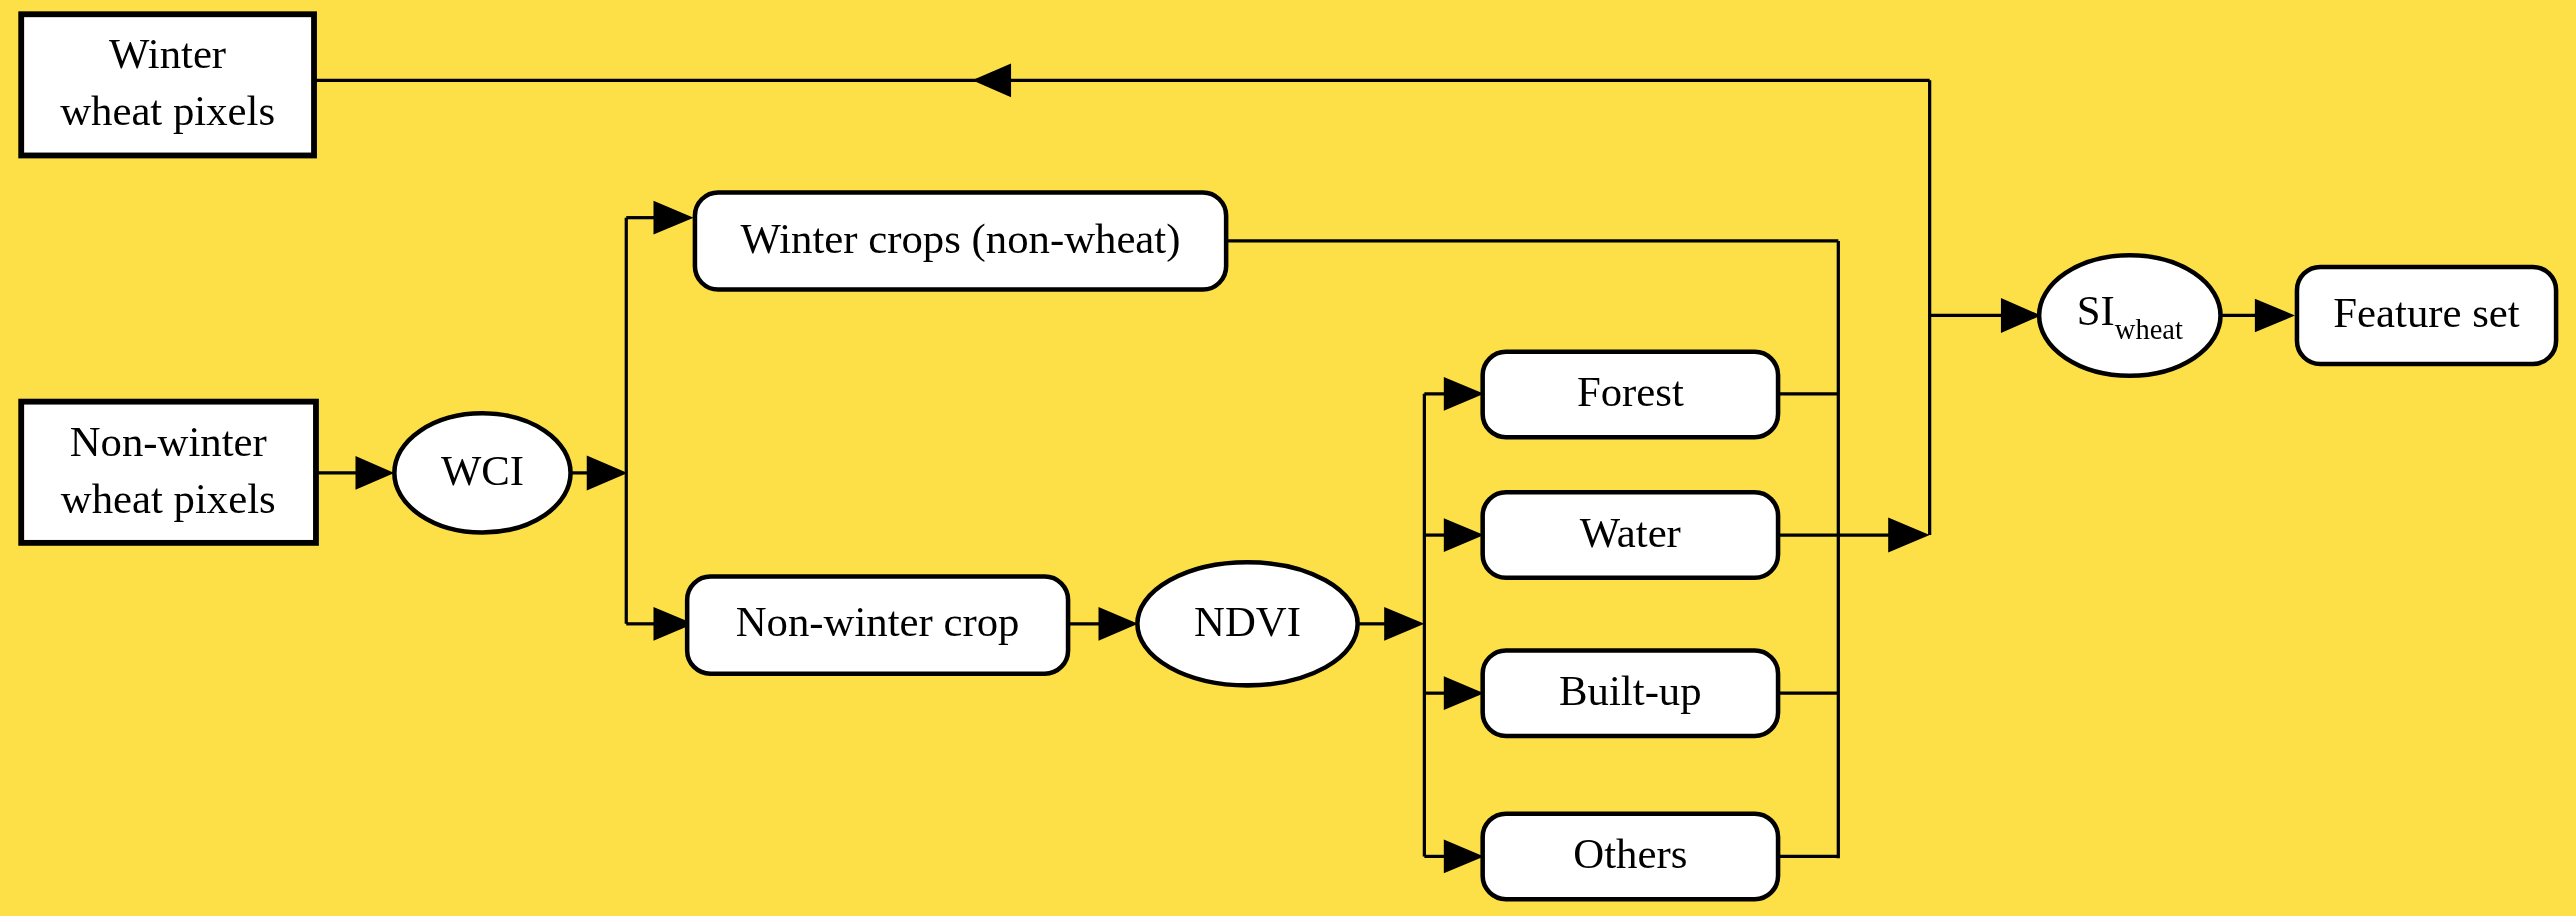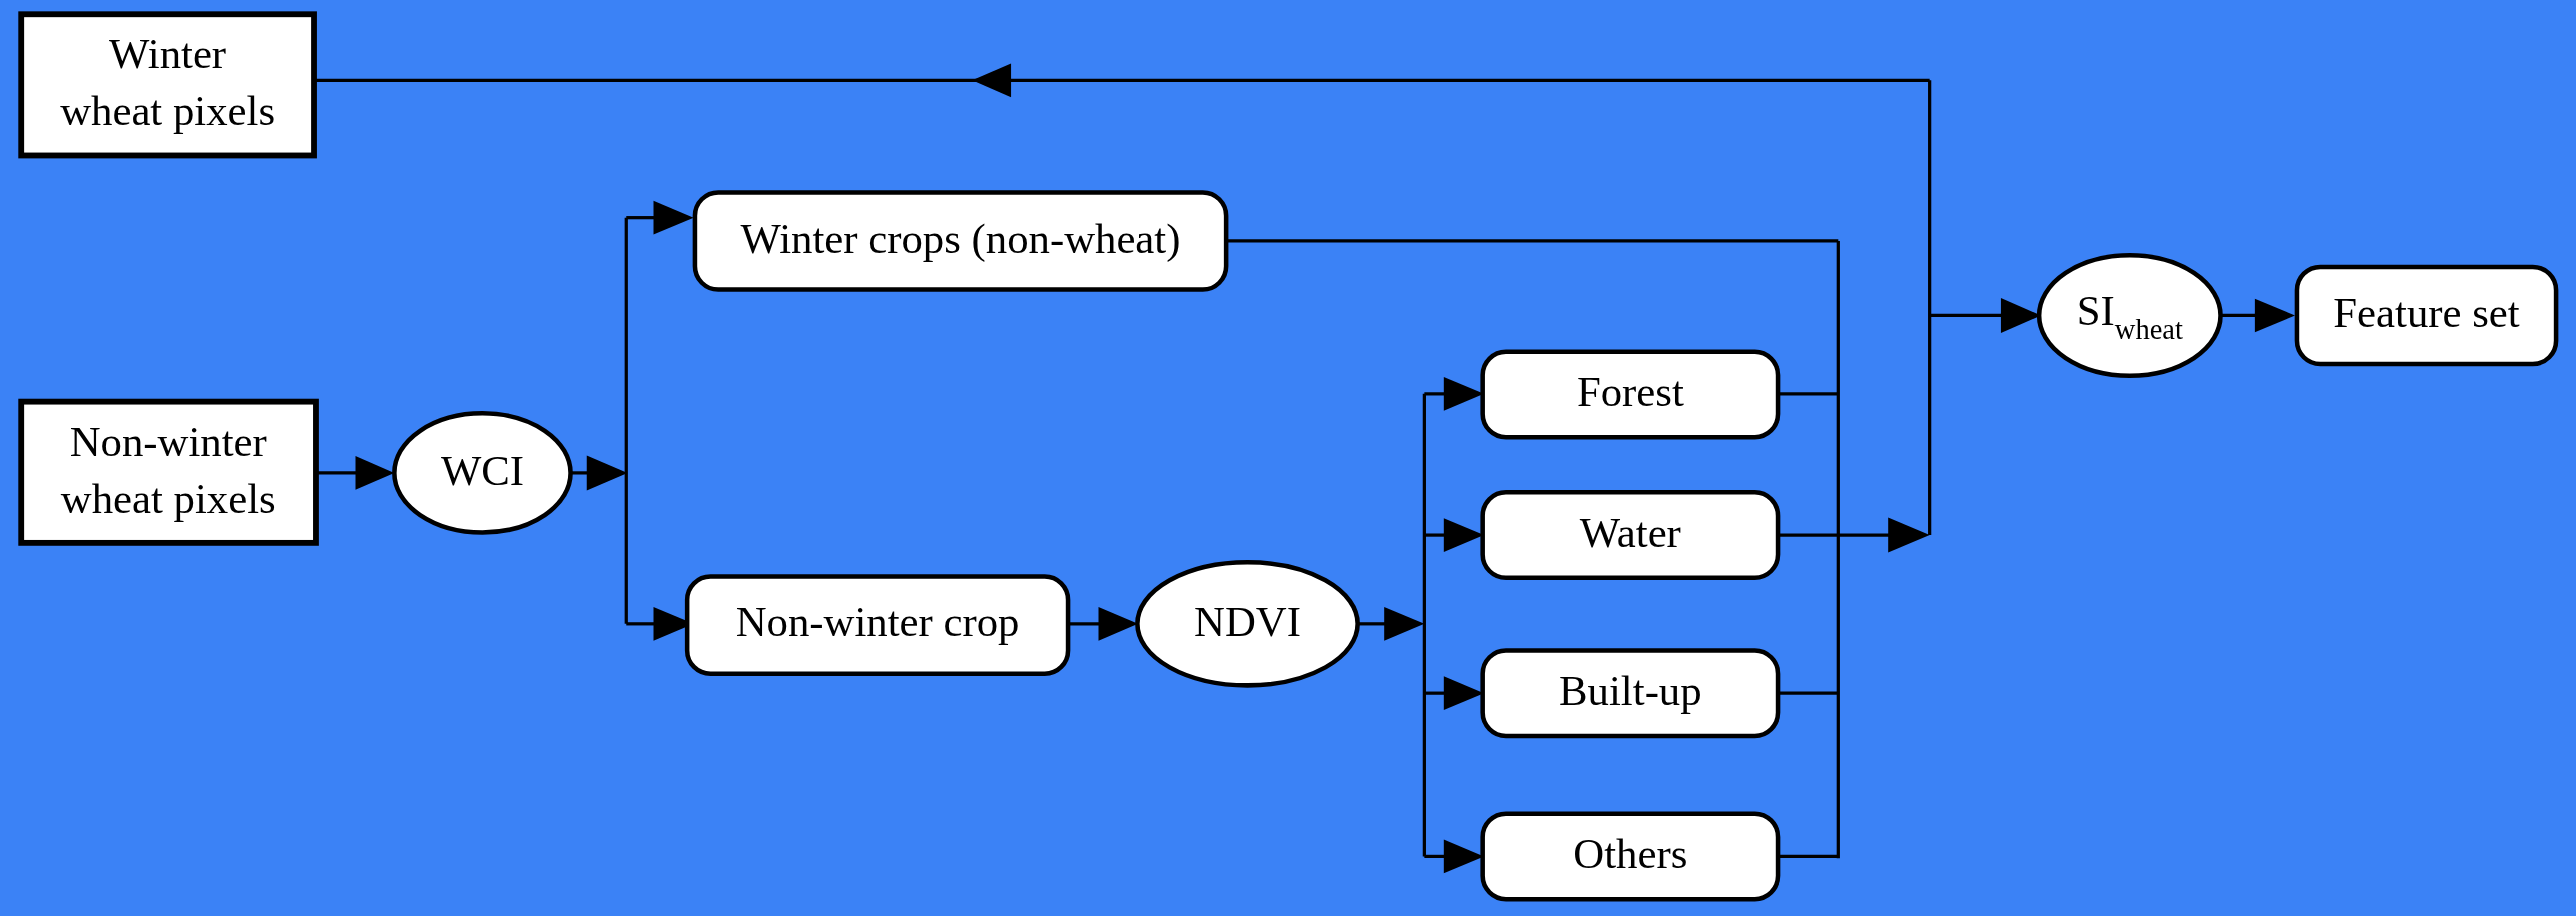--- a/index.html
+++ b/index.html
@@ -10,21 +10,21 @@
   body {
     width: 2576px;
     height: 916px;
     font-family: "Liberation Serif", "DejaVu Serif", serif;
     overflow: hidden;
   }
   #flow-root {
     position: relative;
     width: 2576px;
     height: 916px;
-    background: #3b82f6;
+    background: #fde047;
   }
   svg#flow-svg {
     position: absolute;
     left: 0;
     top: 0;
     width: 2576px;
     height: 916px;
     display: block;
   }
   .node-rect {

